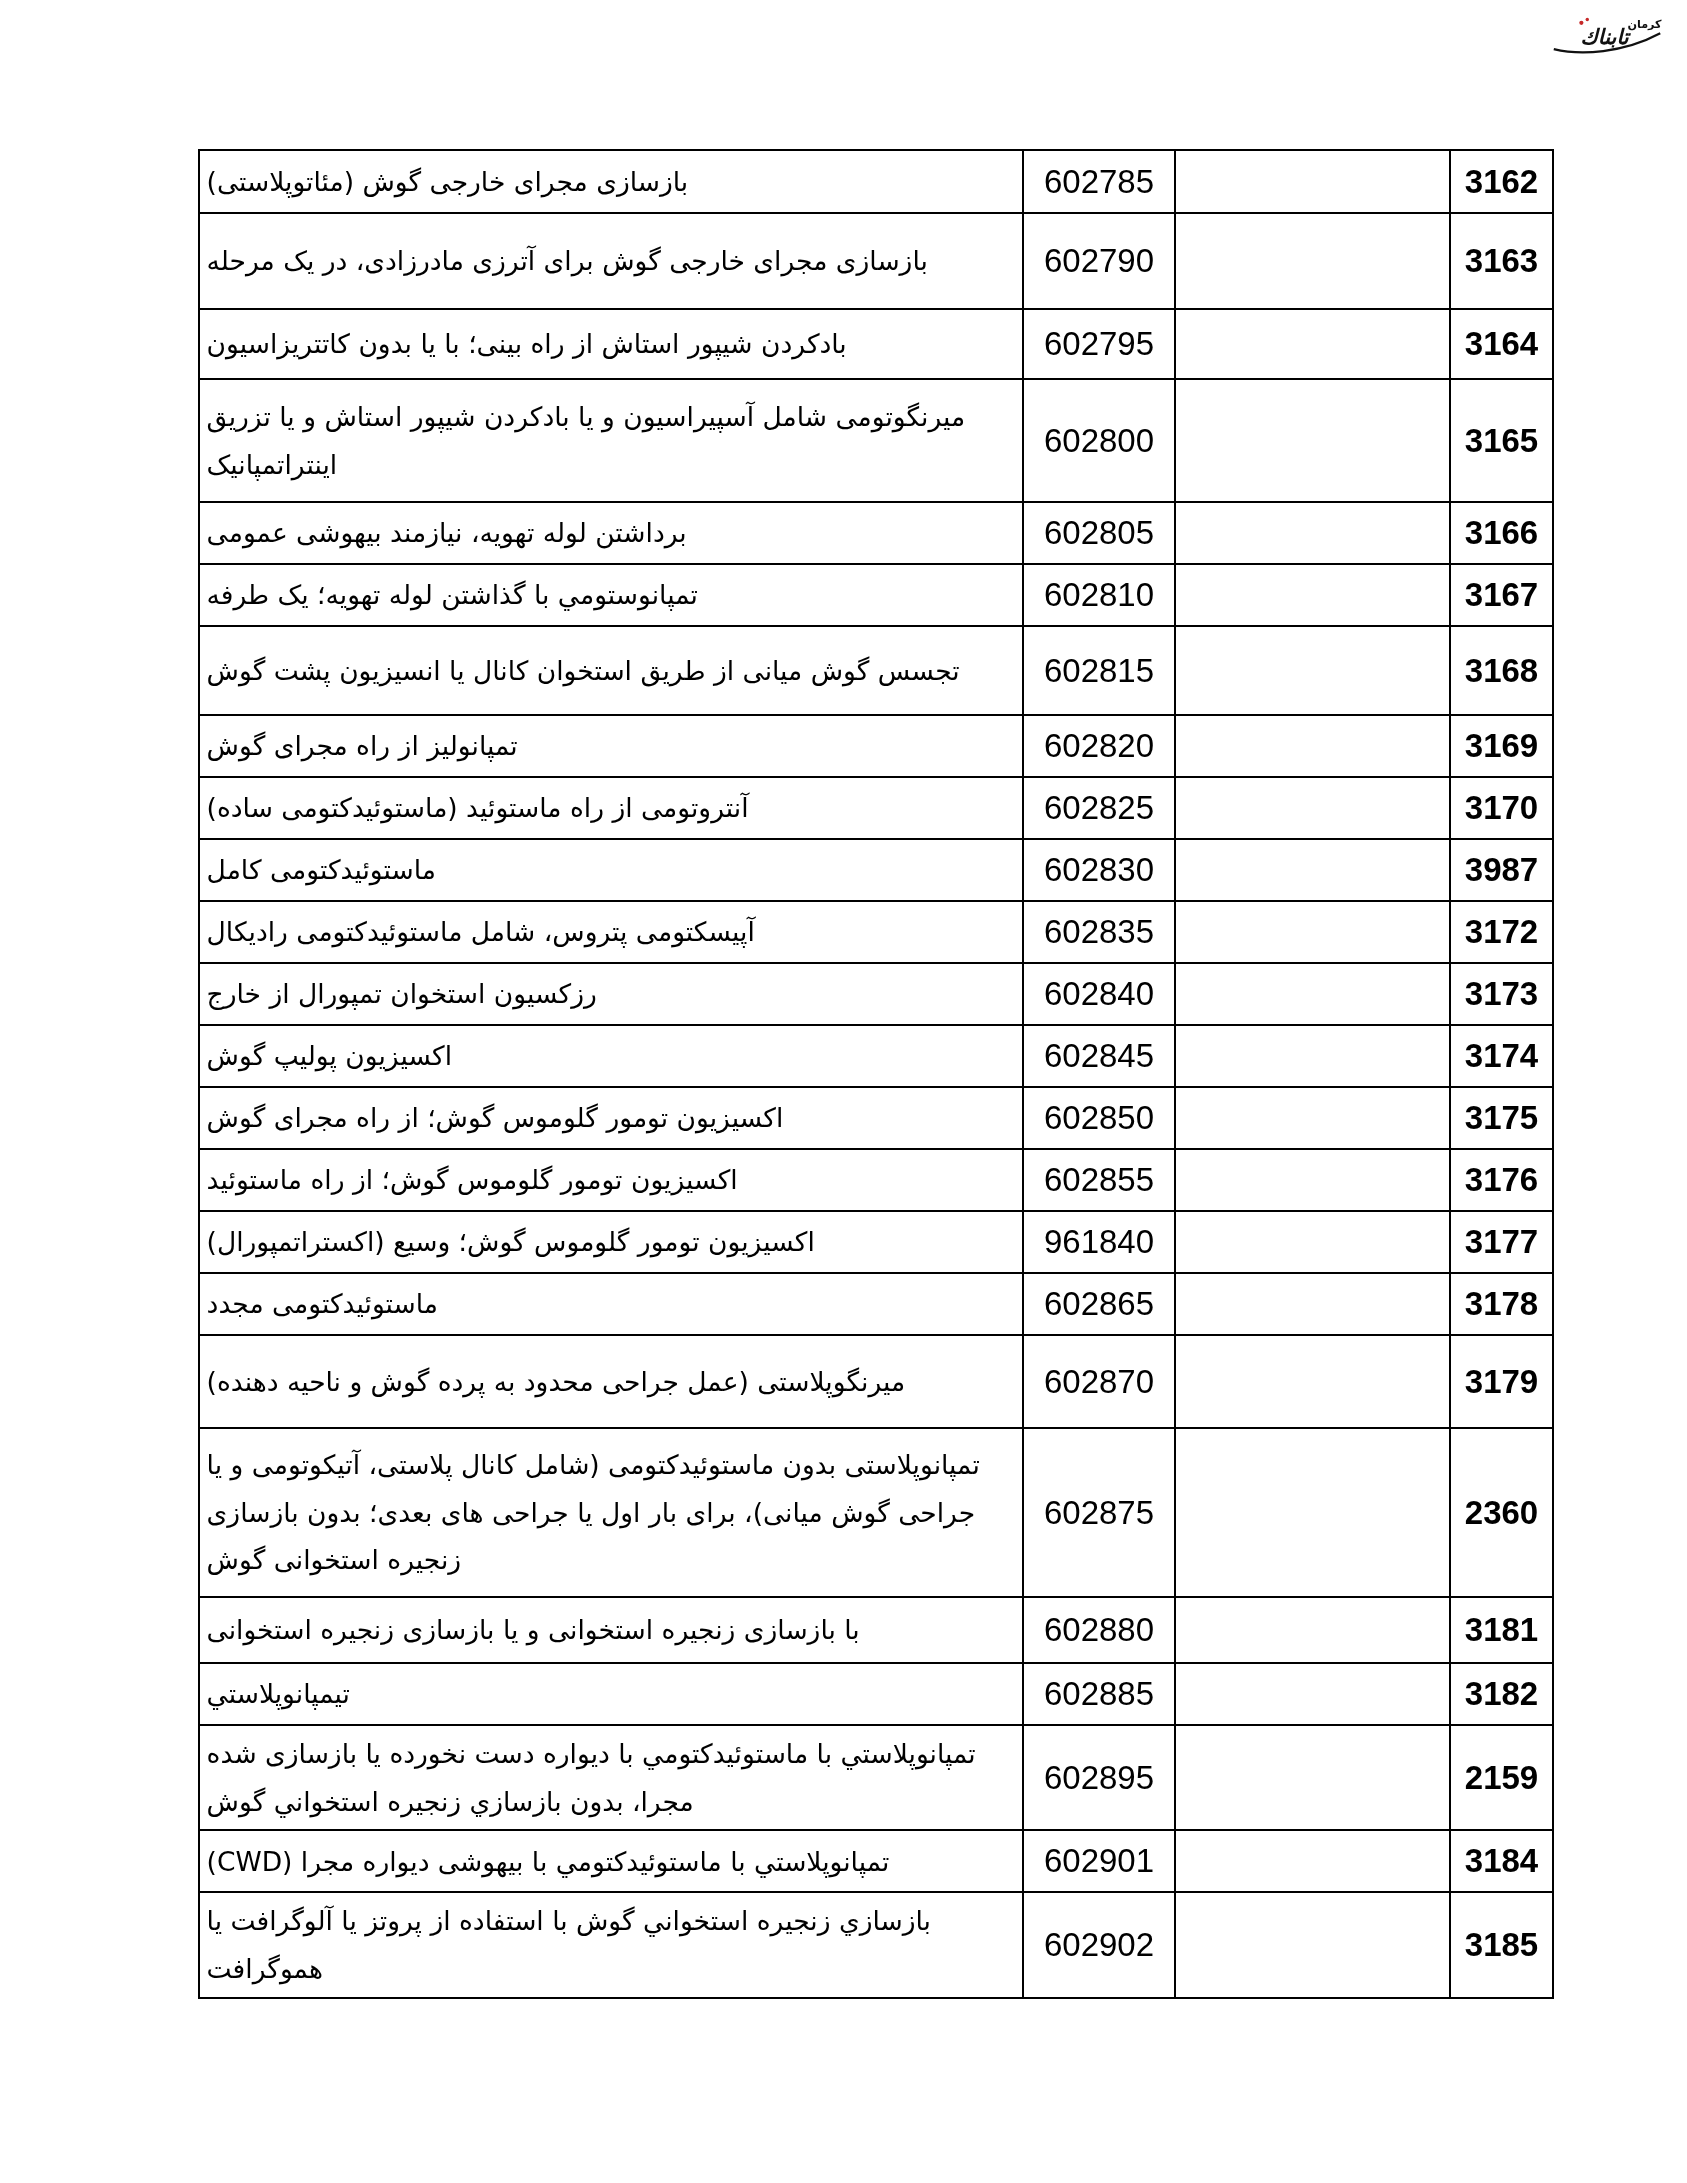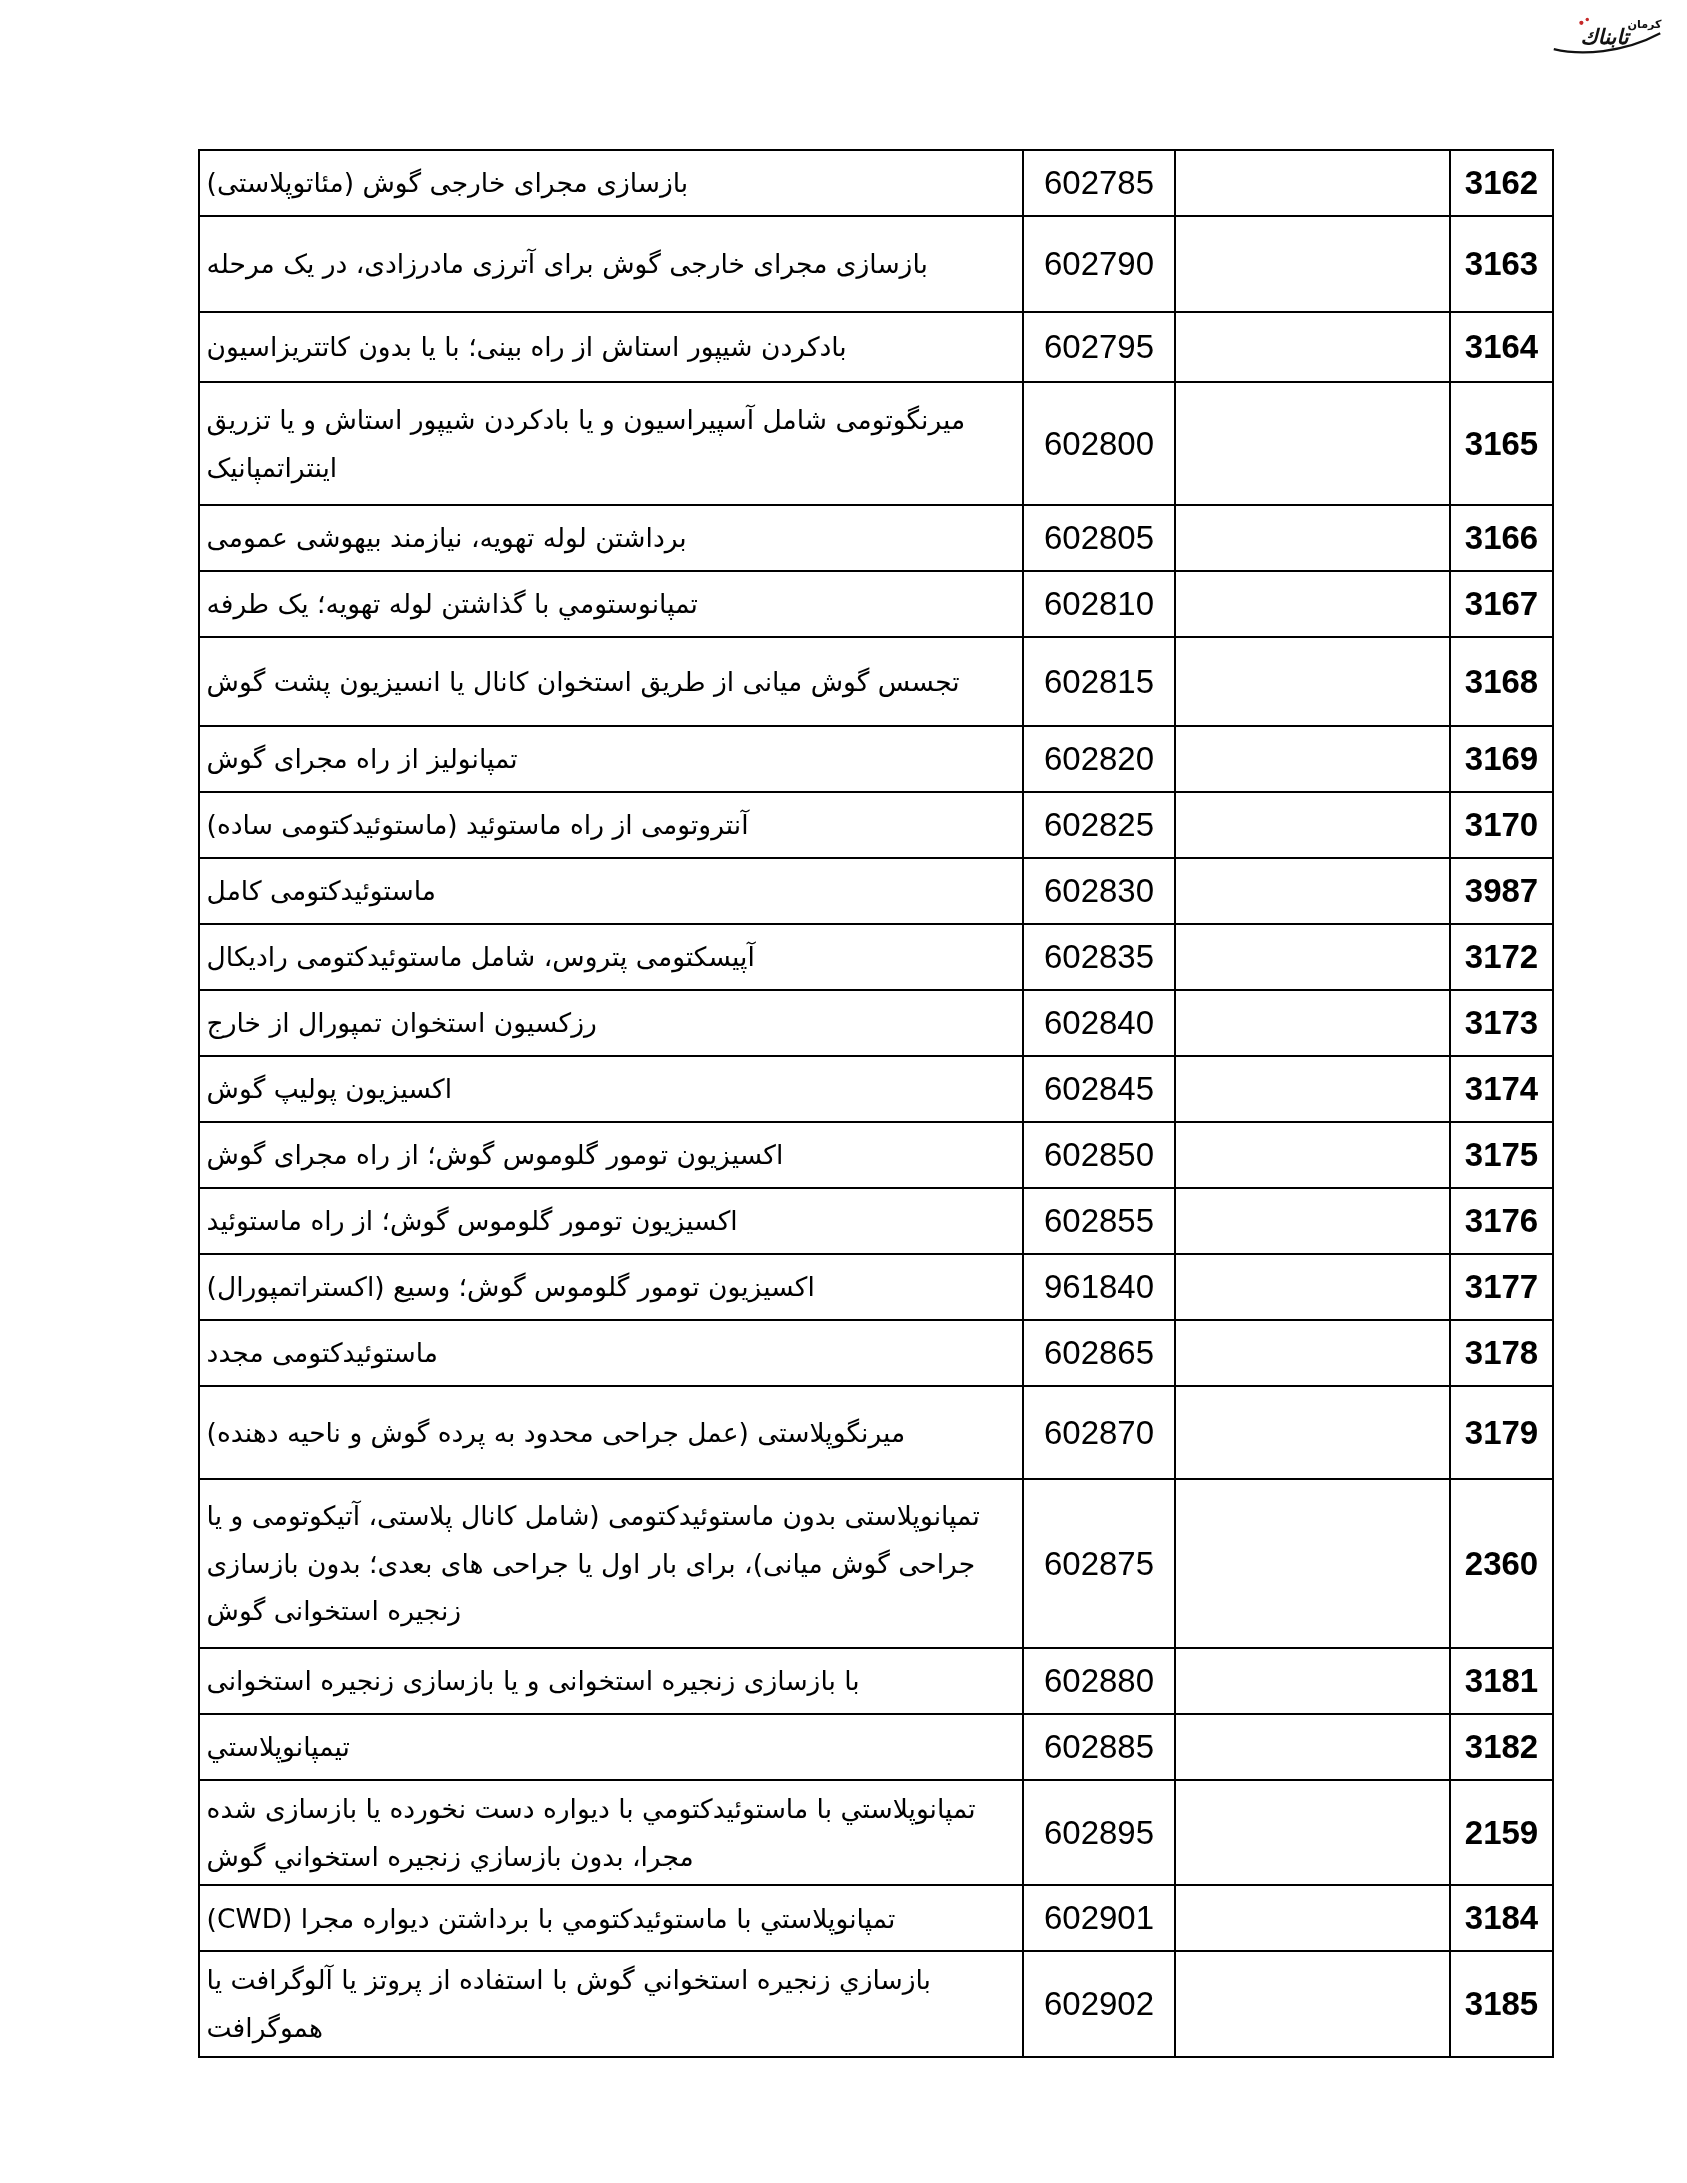--- a/index.html
+++ b/index.html
@@ -56,21 +56,21 @@
     direction: ltr;
     padding: 11px 4px;
   }
   td.c-empty { background: #fff; }
   td.c-code {
     font-family: "Liberation Sans", "DejaVu Sans", sans-serif;
     font-size: 33px;
     font-weight: normal;
     text-align: center;
     direction: ltr;
-    padding: 13px 4px;
+    padding: 0 4px;
   }
   td.c-desc {
     font-family: "DejaVu Sans", sans-serif;
     font-size: 26.5px;
     line-height: 1.8;
     text-align: left;
     direction: rtl;
     padding: 4px 6.6px;
   }
 </style>
@@ -225,21 +225,21 @@
         <tr style="height: 101px;">
     <td class="c-num">2159</td>
     <td class="c-empty"></td>
     <td class="c-code">602895</td>
     <td class="c-desc">تمپانوپلاستي با ماستوئیدکتومي با دیواره دست نخورده یا بازسازی شده مجرا، بدون بازسازي زنجیره استخواني گوش</td>
   </tr>
         <tr style="height: 58px;">
     <td class="c-num">3184</td>
     <td class="c-empty"></td>
     <td class="c-code">602901</td>
-    <td class="c-desc">تمپانوپلاستي با ماستوئیدکتومي با برداشتن دیواره مجرا (CWD)</td>
+    <td class="c-desc">تمپانوپلاستي با ماستوئیدکتومي با بیهوشی دیواره مجرا (CWD)</td>
   </tr>
         <tr style="height: 94px;">
     <td class="c-num">3185</td>
     <td class="c-empty"></td>
     <td class="c-code">602902</td>
     <td class="c-desc">بازسازي زنجیره استخواني گوش با استفاده از پروتز یا آلوگرافت یا هموگرافت</td>
   </tr>
       </tbody>
   </table>
 </div>

